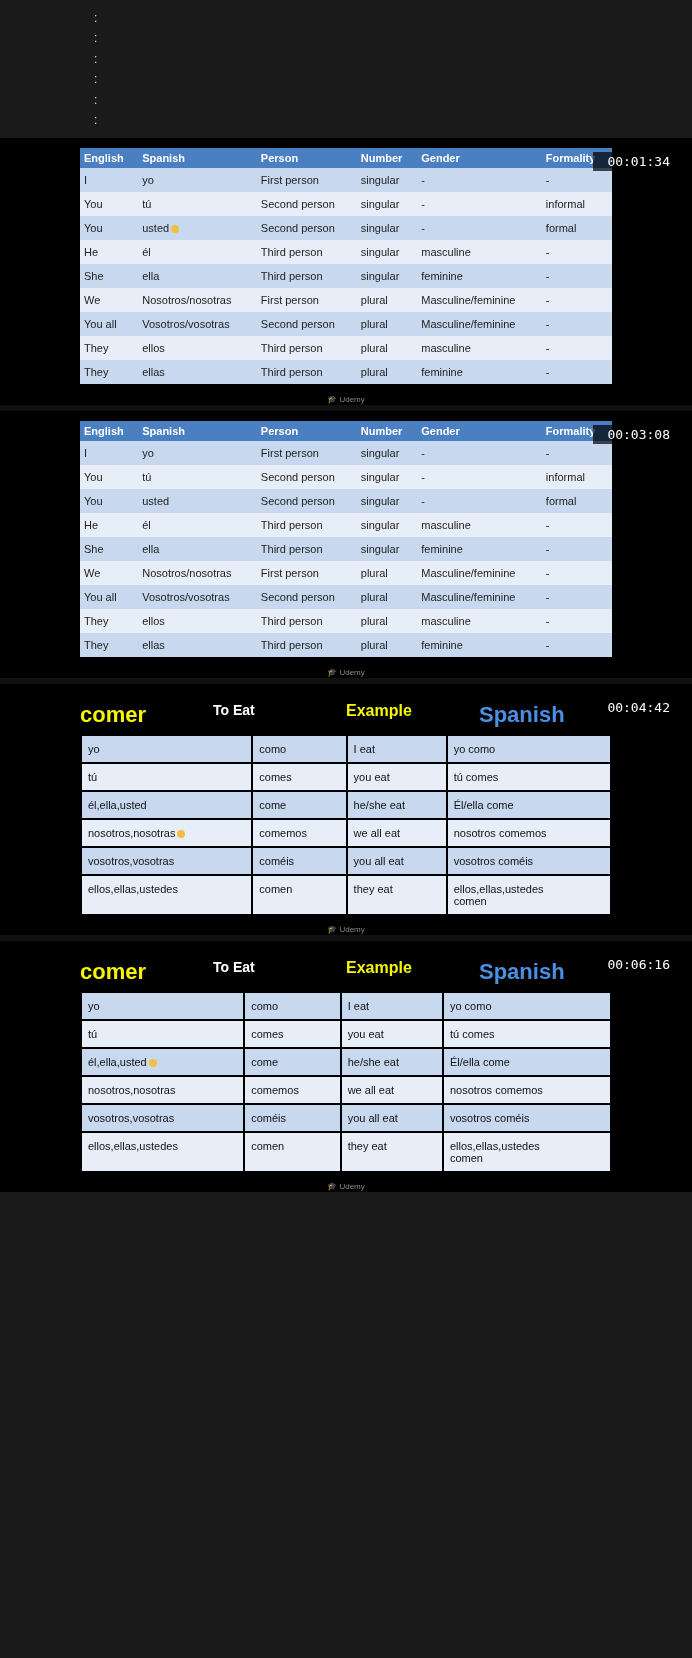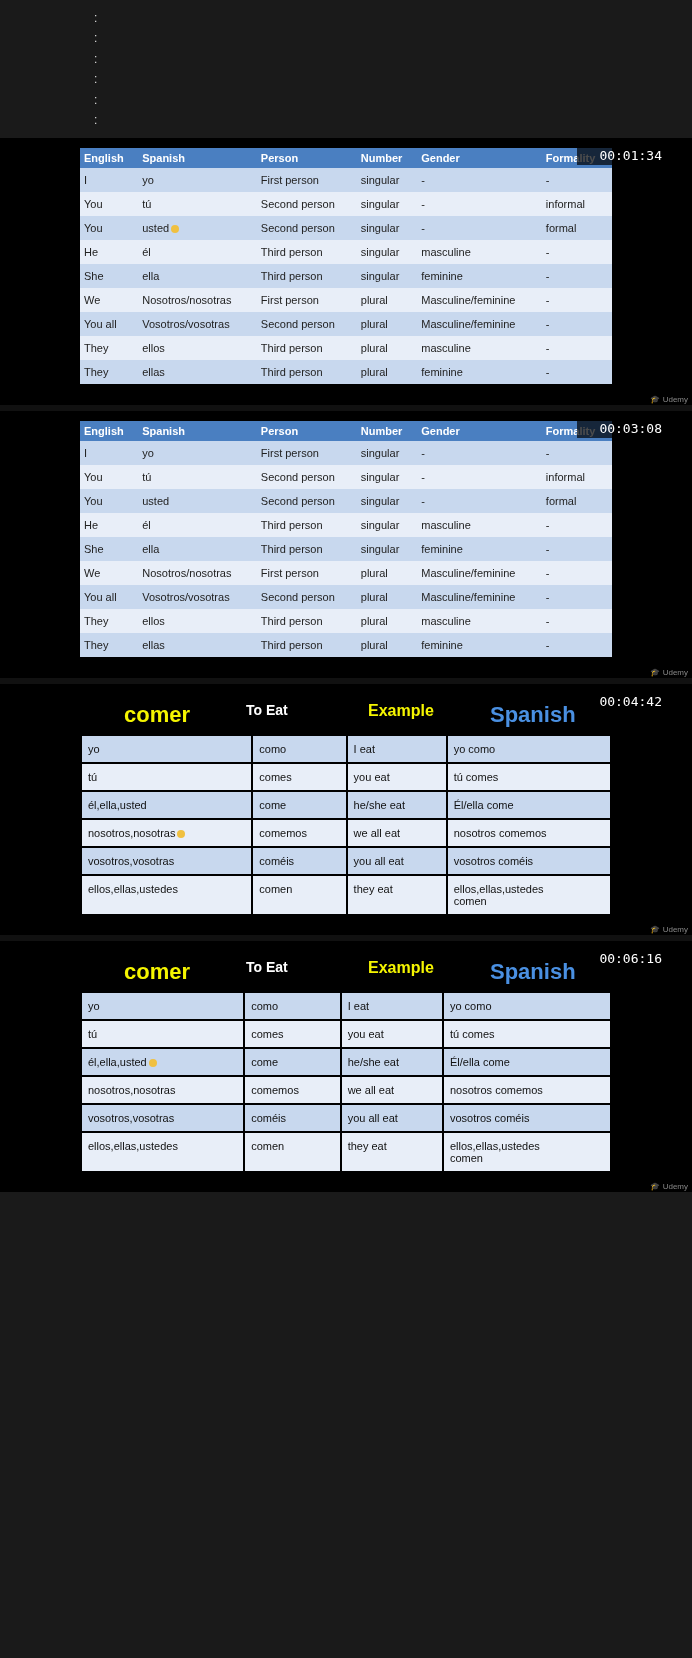--- a/index.html
+++ b/index.html
@@ -25,26 +25,26 @@
     
     .video-frame {
       position: relative;
       background: #000;
       margin: 0;
     }
 
     
     .timestamp {
       position: absolute;
-      top: 8px;
+      top: 14px;
       right: 8px;
       background: rgba(0,0,0,0.7);
       color: #fff;
       font-size: 13px;
-      padding: 2px 22px;
+      padding: 2px 14px;
       font-family: monospace;
       z-index: 10;
     }
 
     
     .pronoun-frame {
       background: #000;
       padding: 10px 80px 10px 80px;
     }
 
@@ -79,21 +79,20 @@
     
     .verb-frame {
       background: #000;
       padding: 8px 80px 8px 80px;
     }
 
     .verb-title-row {
       display: grid;
       grid-template-columns: 1fr 1fr 1fr 1fr;
       padding: 10px 0 6px 0;
-      margin-left: 44px;
     }
     .verb-title-row .col-comer {
       color: #f5f500;
       font-size: 22px;
       font-weight: bold;
     }
     .verb-title-row .col-toeat {
       color: #fff;
       font-size: 14px;
       font-weight: bold;
@@ -126,21 +125,21 @@
     }
 
     .frame-separator {
       height: 6px;
       background: #111;
     }
 
     .watermark {
       font-size: 8px;
       color: #888;
-      text-align: right;
+      text-align: center;
       padding: 1px 4px;
       background: #000;
     }
 
     .cursor-dot {
       display: inline-block;
       width: 8px;
       height: 8px;
       background: #f0c040;
       border-radius: 50%;

